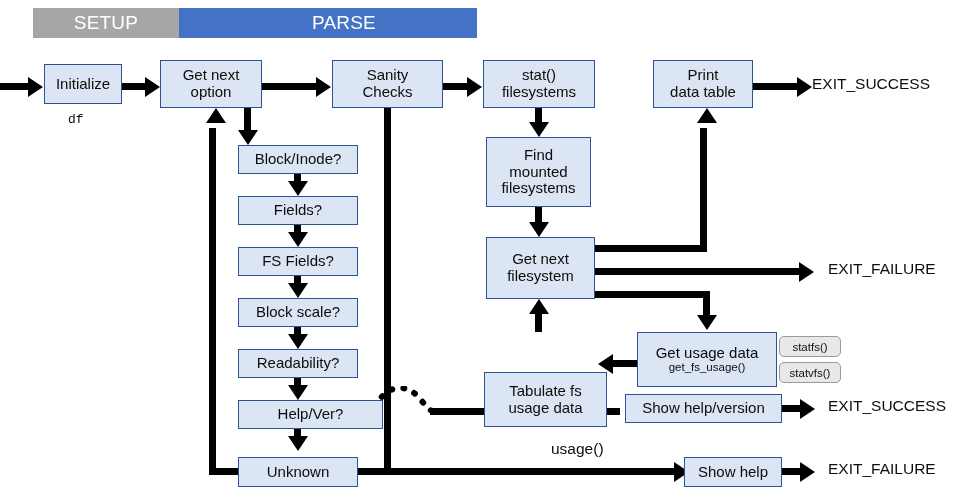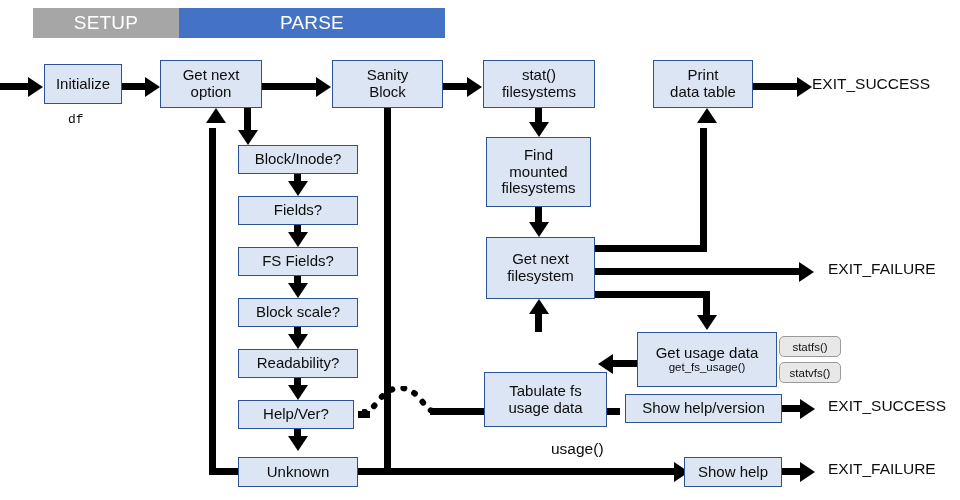--- a/index.html
+++ b/index.html
@@ -4,21 +4,21 @@
 <style>
   html,body{margin:0;padding:0;background:#ffffff;}
   body{width:960px;height:500px;position:relative;overflow:hidden;
        font-family:"Liberation Sans",sans-serif;color:#0d0d0d;}
   #stage{position:absolute;left:0;top:0;width:960px;height:500px;}
 
   
   .banner{position:absolute;top:8px;height:30px;display:flex;align-items:center;
           justify-content:center;color:#ffffff;font-size:19px;letter-spacing:.2px;}
   .banner.setup  {left:33px;  width:146px; background:#a6a6a6;}
-  .banner.parse  {left:179px; width:266px; background:#4472c4;}
+  .banner.parse  {left:179px; width:266px; background:#4472c4;padding-left:32px;}
   .banner.execute{left:445px; width:443px; background:#70ad47;}
 
   
   .box{position:absolute;box-sizing:border-box;background:#dbe5f4;
        border:1px solid #2e5395;display:flex;flex-direction:column;
        align-items:center;justify-content:center;text-align:center;
        font-size:15px;line-height:1.12;color:#0d0d0d;z-index:6;}
   .box .sub{font-size:11.5px;font-family:"Liberation Sans",sans-serif;}
 
   
@@ -74,21 +74,21 @@
 
   <div class="box" style="left:44px;top:64px;width:78px;height:40px;">
     <span>Initialize</span>
   </div>
   <div class="box" style="left:160px;top:60px;width:102px;height:48px;">
     <span>Get next</span>
     <span>option</span>
   </div>
   <div class="box" style="left:332px;top:60px;width:111px;height:48px;">
     <span>Sanity</span>
-    <span>Block</span>
+    <span>Checks</span>
   </div>
   <div class="box" style="left:483px;top:60px;width:112px;height:48px;text-align:right;">
     <span>stat()</span>
     <span>filesystems</span>
   </div>
   <div class="box" style="left:653px;top:60px;width:100px;height:48px;">
     <span>Print</span>
     <span>data table</span>
   </div>
 
@@ -121,21 +121,21 @@
   </div>
   <div class="ln vl" style="left:294px;top:327px;height:10px;"></div>
   <div class="ah d" style="left:287.5px;top:334px;"></div>
 
   <div class="box" style="left:238px;top:349px;width:120px;height:29px;">
     <span>Readability?</span>
   </div>
   <div class="ln vl" style="left:294px;top:378px;height:10px;"></div>
   <div class="ah d" style="left:287.5px;top:385px;"></div>
 
-  <div class="box" style="left:238px;top:400px;width:116px;height:29px;text-align:center;">
+  <div class="box" style="left:238px;top:400px;width:145px;height:29px;text-align:center;">
     <span>Help/Ver?</span>
   </div>
   <div class="ln vl" style="left:294px;top:429px;height:10px;"></div>
   <div class="ah d" style="left:287.5px;top:436px;"></div>
 
   <div class="box" style="left:238px;top:457px;width:120px;height:30px;">
     <span>Unknown</span>
   </div>
 
   <div class="ln hl" style="left:209px;top:468px;width:32px;"></div>

